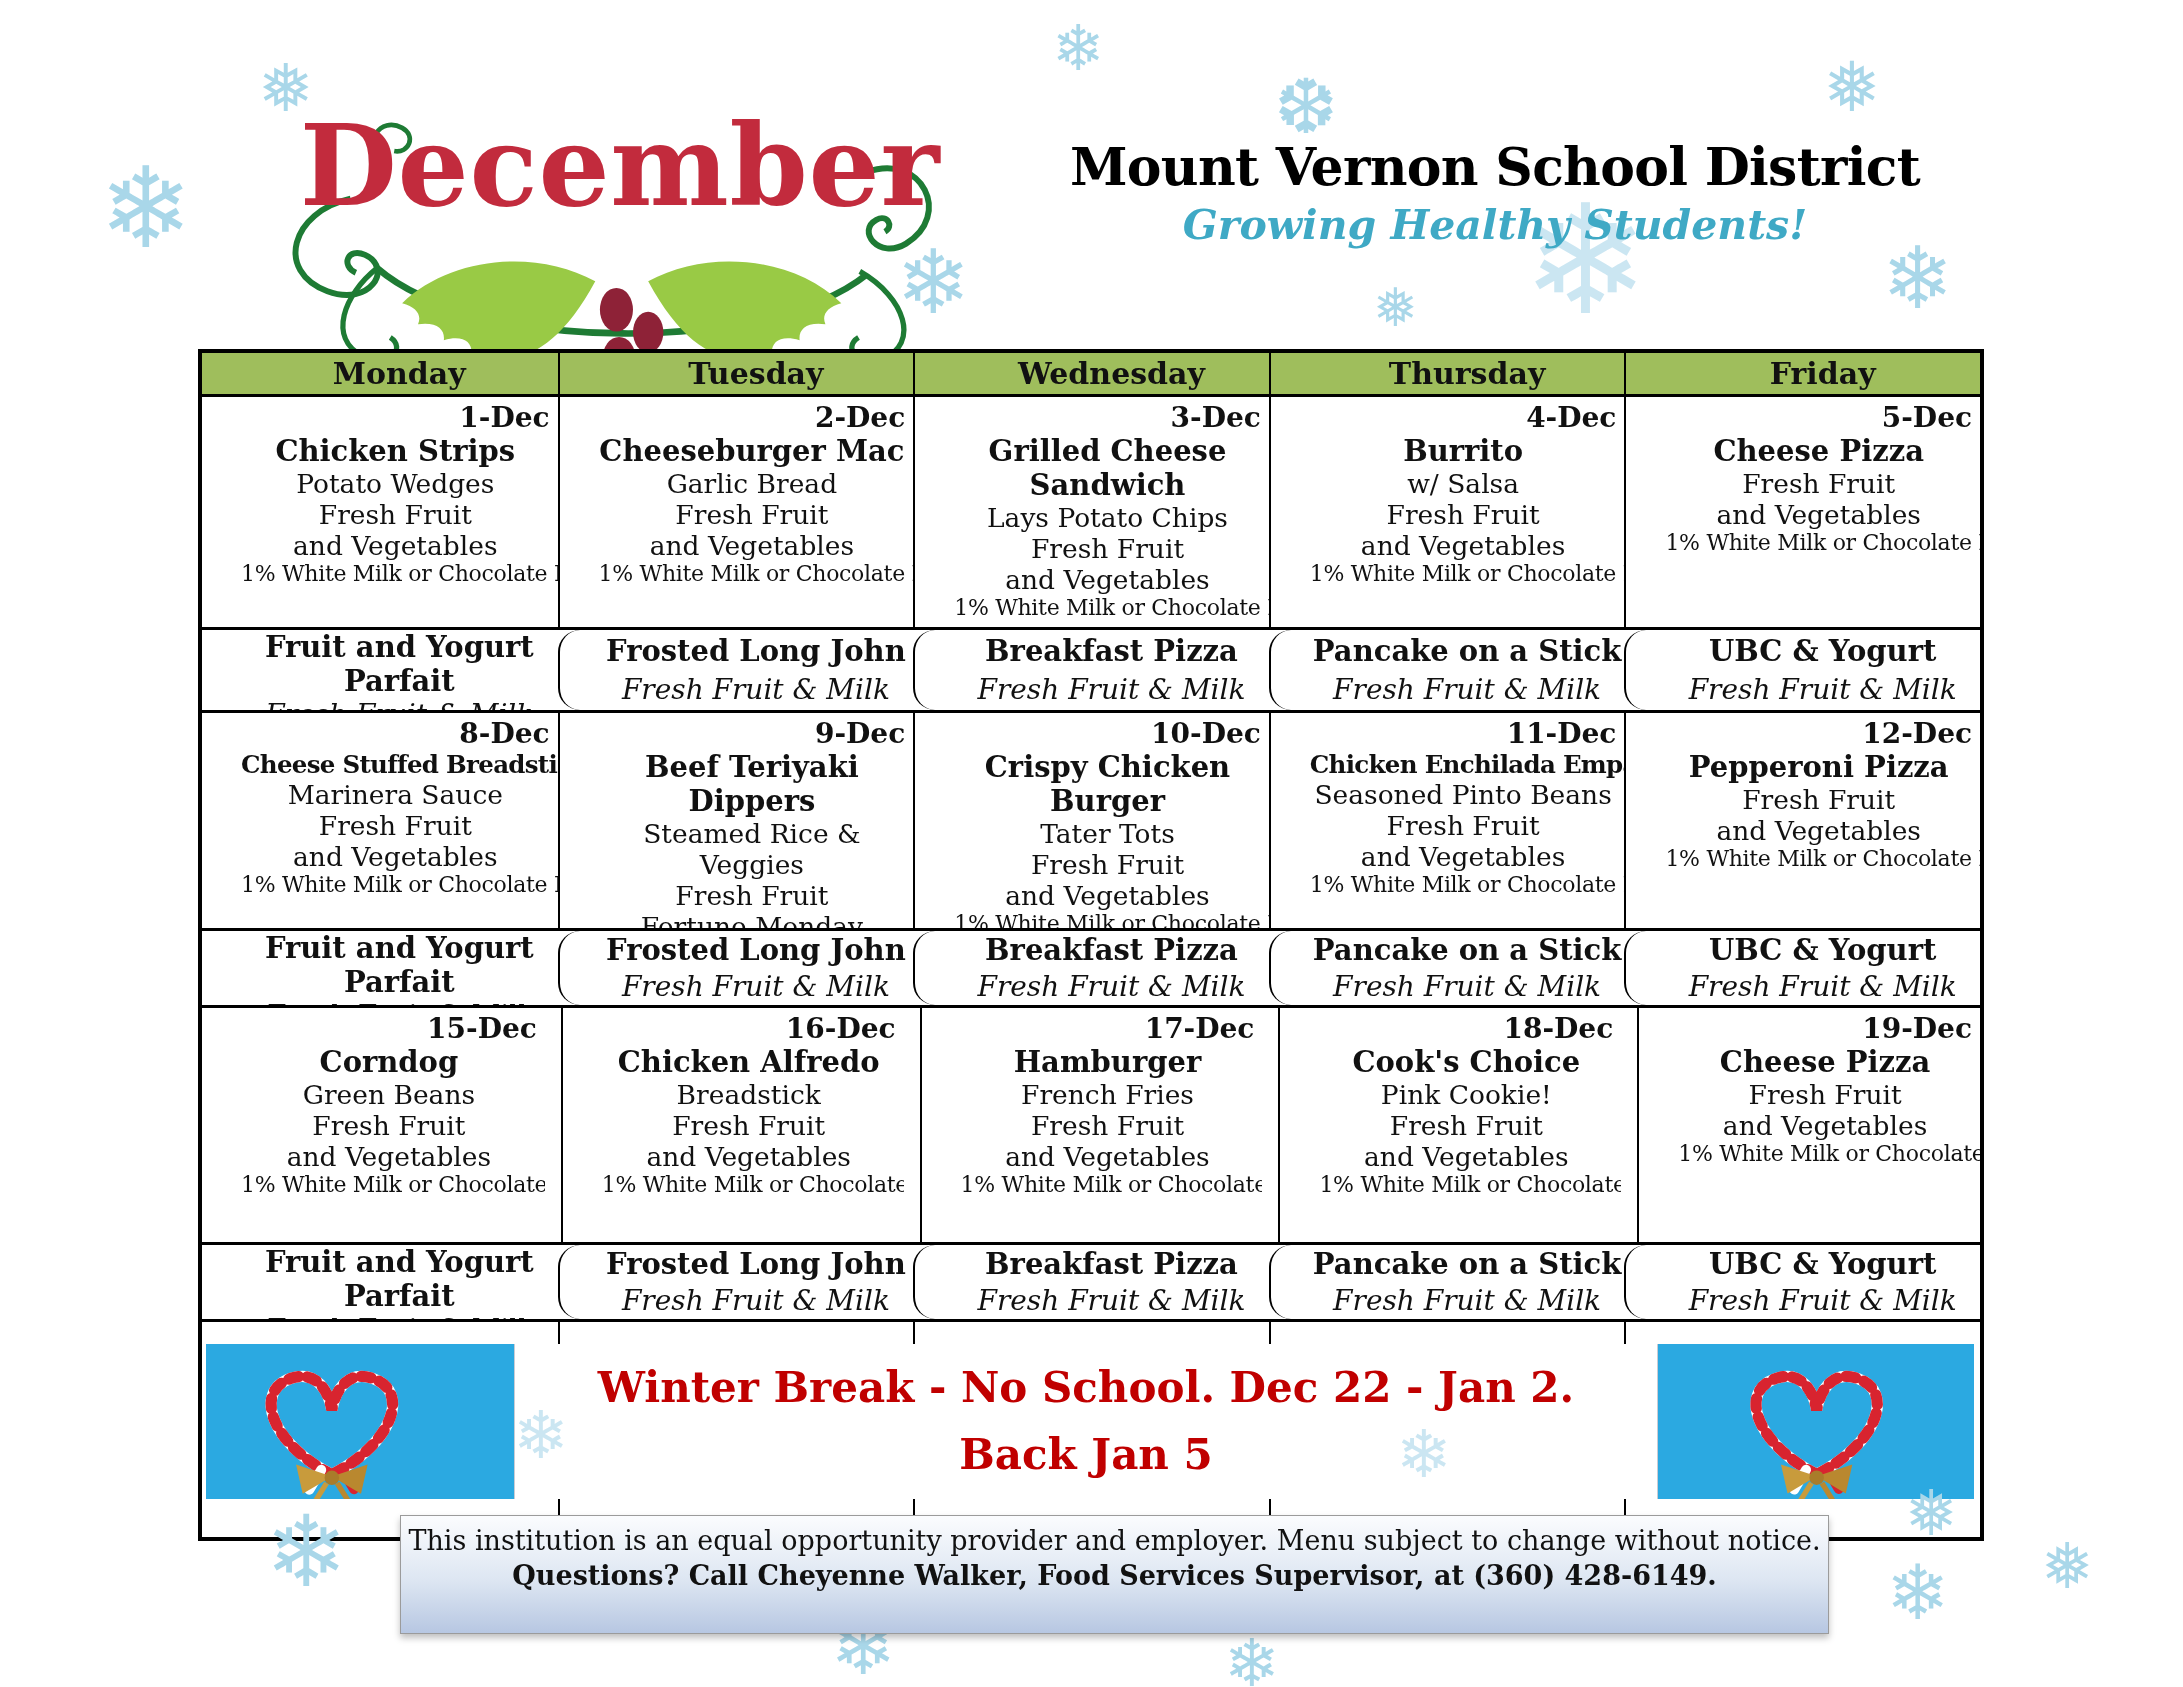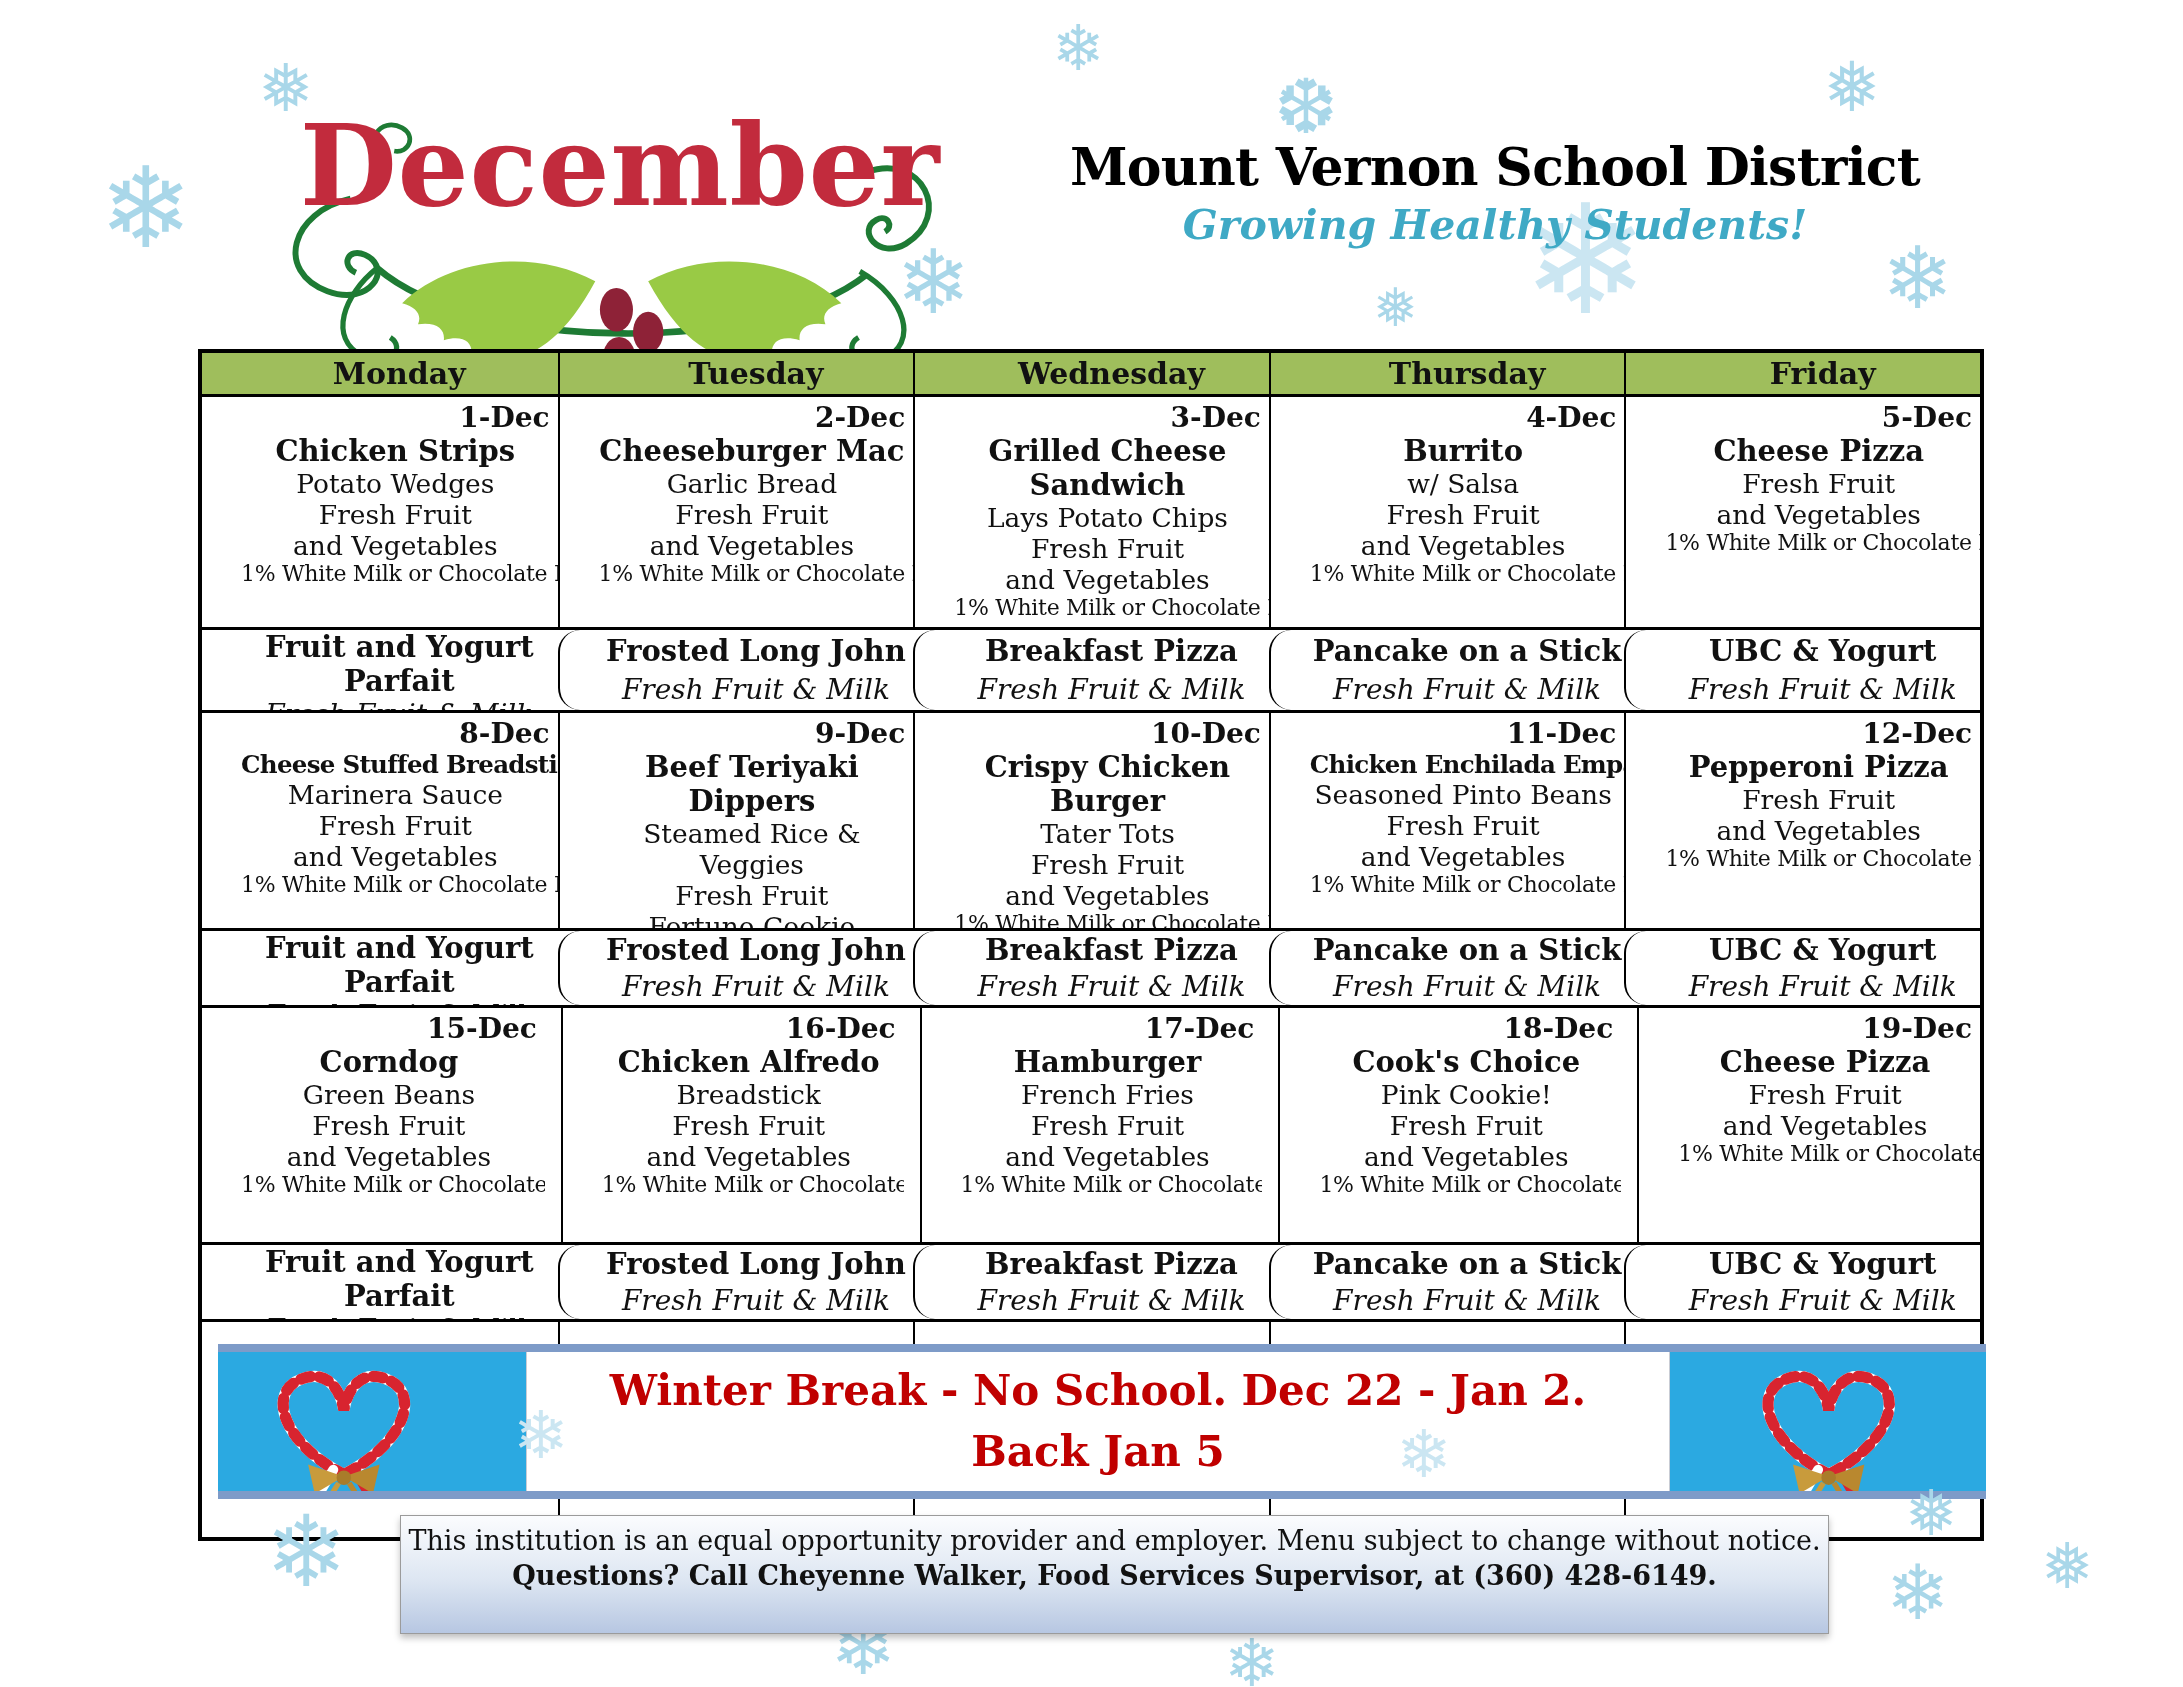--- a/index.html
+++ b/index.html
@@ -40,22 +40,22 @@
   .lunch .date{text-align:right;font-weight:bold;font-size:28px;}
   .lunch .main{font-weight:bold;font-size:29px;}
   .lunch .main.long{font-size:24.5px;letter-spacing:-0.7px;white-space:nowrap;}
   .lunch .side{font-size:26.5px;}
   .lunch .milk{font-size:22px;letter-spacing:-0.3px;white-space:nowrap;}
   .bf-cell{display:flex;flex-direction:column;justify-content:space-evenly;
     align-items:center;text-align:center;border-radius:22px;}
   .bf-main{font-weight:bold;font-size:29px;}
   .bf-sub{font-style:italic;font-size:28px;}
   
-  #banner{position:absolute;left:218px;top:1344px;width:1768px;height:155px;z-index:2;
-    display:flex;flex-direction:column;}
+  #banner{position:absolute;left:206px;top:1344px;width:1768px;height:155px;z-index:2;
+    display:flex;flex-direction:row;}
   .banner-bar{height:8px;background:#7E9BC8;}
   .banner-mid{flex:1;display:flex;background:#2BA9E1;min-height:0;}
   .candy{width:308px;position:relative;background:#2BA9E1;}
   .candy svg{position:absolute;left:0;top:0;width:100%;height:100%;}
   .banner-panel{flex:1;background:#fff;display:flex;flex-direction:column;
     justify-content:space-evenly;align-items:center;
     border-left:1.3px solid #c9ccd4;border-right:1.3px solid #c9ccd4;}
   .banner-line{color:#C00000;font-weight:bold;font-size:42px;line-height:1.05;}
   
   #footer{position:absolute;left:400px;top:1515px;width:1429px;height:119px;z-index:3;
@@ -197,21 +197,21 @@
       <div class="side">Marinera Sauce</div>
       <div class="side">Fresh Fruit</div>
       <div class="side">and Vegetables</div>
       <div class="milk">1% White Milk or Chocolate Milk</div>
     </div>
     <div class="lunch">
       <div class="date">9-Dec</div>
       <div class="main">Beef Teriyaki Dippers</div>
       <div class="side">Steamed Rice &amp; Veggies</div>
       <div class="side">Fresh Fruit</div>
-      <div class="side">Fortune Cookie</div>
+      <div class="side">Fortune Monday</div>
       <div class="milk">1% White Milk or Chocolate Milk</div>
     </div>
     <div class="lunch">
       <div class="date">10-Dec</div>
       <div class="main">Crispy Chicken Burger</div>
       <div class="side">Tater Tots</div>
       <div class="side">Fresh Fruit</div>
       <div class="side">and Vegetables</div>
       <div class="milk">1% White Milk or Chocolate Milk</div>
     </div>

